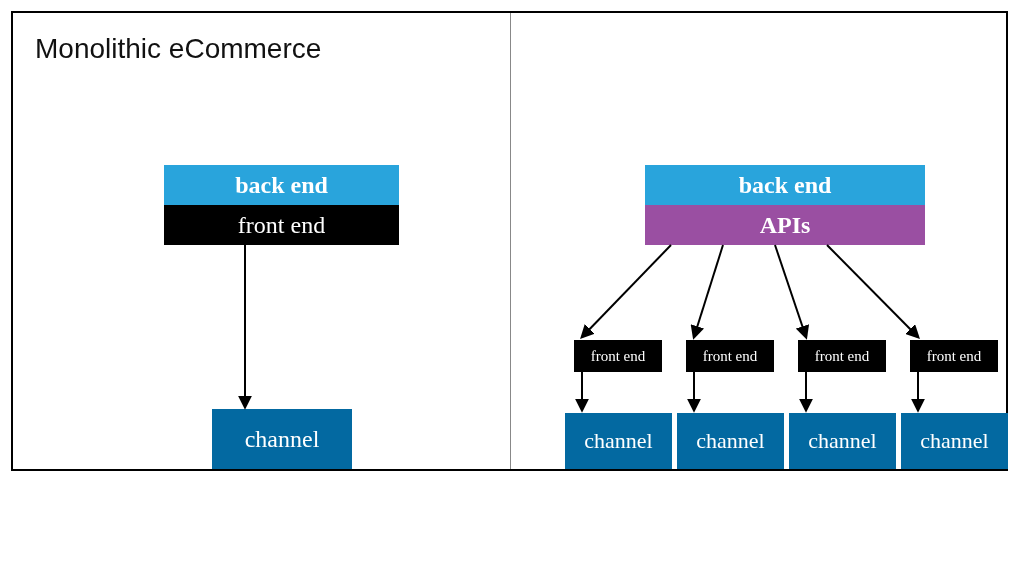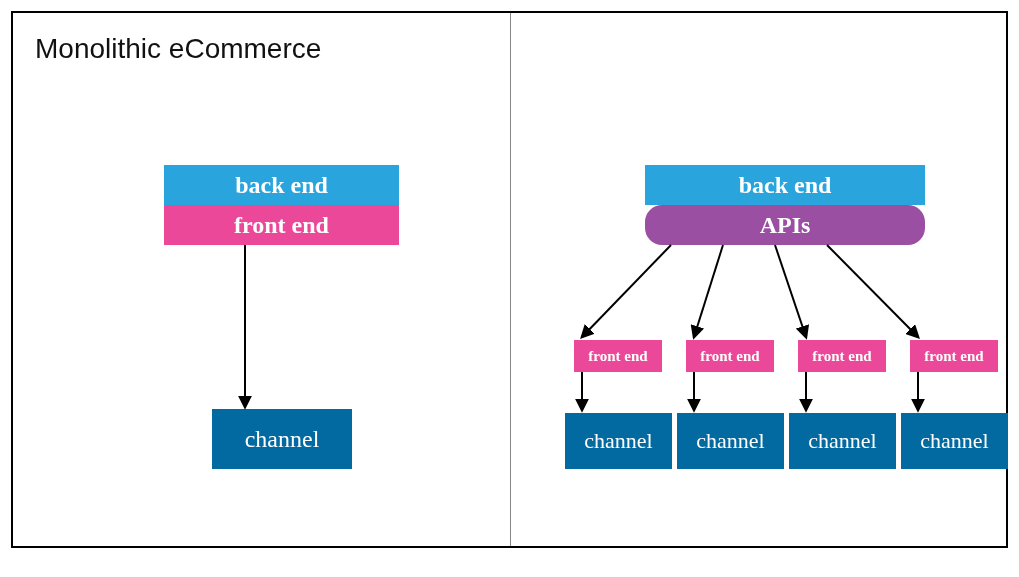--- a/index.html
+++ b/index.html
@@ -1,23 +1,23 @@
 <!DOCTYPE html>
 <html><head>
 <meta charset="utf-8">
 <style>
   html,body{margin:0;padding:0;background:#fff;}
   *{box-sizing:border-box;font-family:Helvetica,Arial,sans-serif;}
   .canvas{position:relative;width:1019px;height:577px;margin:0 auto;}
-  .frame{position:absolute;left:11px;top:11px;width:997px;height:537px;border:2px solid #000;}
+  .frame{position:absolute;left:11px;top:11px;width:997px;height:460px;border:2px solid #000;}
   .divider{position:absolute;left:50%;top:0;width:0;height:100%;border-left:1px solid #888;}
   .title{position:absolute;font-size:28px;font-weight:300;color:#111;}
   .box{position:absolute;display:flex;align-items:center;justify-content:center;color:#fff;font-family:Georgia,serif;margin-left:36px;}
   .backend{background:#29A4DC;font-size:24px;font-weight:bold;}
-  .frontend{background:#ec4899;font-weight:bold;}
+  .frontend{background:#000000;font-weight:normal;}
   .apis{background:#9A4FA2;font-size:24px;font-weight:bold;}
   .channel{background:#0369a1;border:4px solid #0369a1;font-size:24px;}
   .fe-small{font-size:15px;}
   svg.arrows{position:absolute;left:0;top:0;width:997px;height:555px;pointer-events:none;}
 </style>
 </head>
 <body>
 
 <div class="canvas">
   <div class="frame">
@@ -26,21 +26,21 @@
 
     <div class="title" style="left:22px;top:20px;">Monolithic eCommerce</div>
 
     <div class="box backend" style="left:115px;top:152px;width:235px;height:40px;">back end</div>
     <div class="box frontend" style="left:115px;top:192px;width:235px;height:40px;font-size:24px;">front end</div>
 
     <div class="box channel" style="left:163px;top:396px;width:140px;height:60px;">channel</div>
 
 
     <div class="box backend" style="left:596px;top:152px;width:280px;height:40px;">back end</div>
-    <div class="box apis" style="left:596px;top:192px;width:280px;height:40px;border-radius:17px;">APIs</div>
+    <div class="box apis" style="left:596px;top:192px;width:280px;height:40px;">APIs</div>
 
     <div class="box frontend fe-small" style="left:525px;top:327px;width:88px;height:32px;">front end</div>
     <div class="box frontend fe-small" style="left:637px;top:327px;width:88px;height:32px;">front end</div>
     <div class="box frontend fe-small" style="left:749px;top:327px;width:88px;height:32px;">front end</div>
     <div class="box frontend fe-small" style="left:861px;top:327px;width:88px;height:32px;">front end</div>
 
     <div class="box channel" style="left:516px;top:400px;width:107px;height:56px;font-size:22px;">channel</div>
     <div class="box channel" style="left:628px;top:400px;width:107px;height:56px;font-size:22px;">channel</div>
     <div class="box channel" style="left:740px;top:400px;width:107px;height:56px;font-size:22px;">channel</div>
     <div class="box channel" style="left:852px;top:400px;width:107px;height:56px;font-size:22px;">channel</div>

